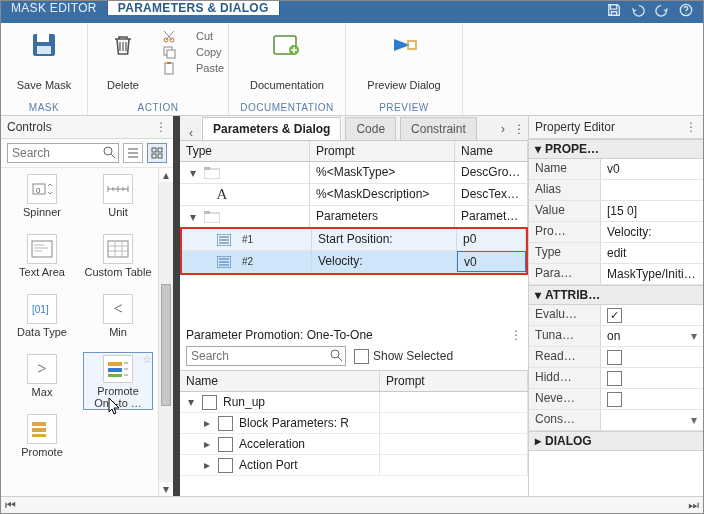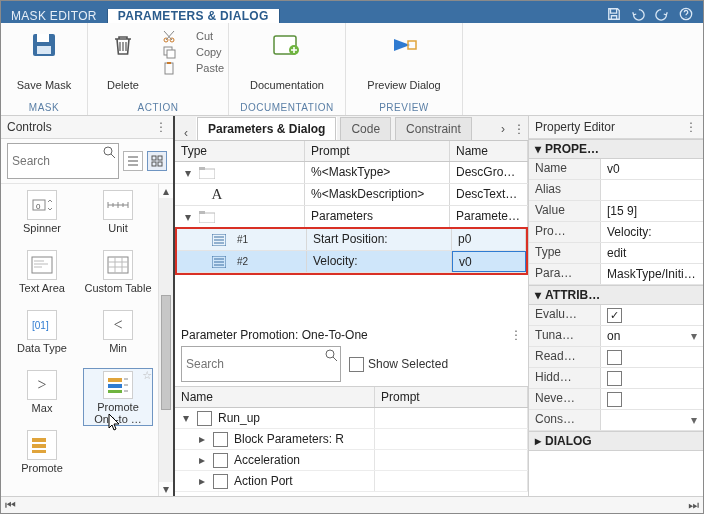--- a/index.html
+++ b/index.html
@@ -1,49 +1,49 @@
 <!DOCTYPE html>
 <html><head>
 <meta charset="utf-8">
 <style>
   html, body {
     margin: 0; padding: 0; font-family: "Segoe UI", Arial, sans-serif;
     font-size: 12px; color: #222; background: #fff; width: 704px; height: 514px; overflow: hidden;
   }
   .app { border: 1px solid #8a8a8a; width: 702px; height: 512px; display: flex; flex-direction: column; }
   
-  .titlebar { height: 22px; background: #3b6fa3; display: flex; align-items: flex-end; color: #fff; }
+  .titlebar { height: 22px; background: #3b6fa3; display: flex; align-items: flex-start; color: #fff; }
   .title-tab { padding: 0 10px; display: flex; align-items: center; font-size: 12px; letter-spacing: .3px; border-right: 1px solid #2e5b89; }
   .title-tab.inactive { background: #3b6fa3; color: #e6eef7; }
   .title-tab.active { background: #fff; color: #2a5b8c; font-weight: 600; }
   .title-right { margin-left: auto; display: flex; align-items: center; gap: 6px; padding-right: 8px; }
   .title-icon { width: 18px; height: 18px; display: flex; align-items: center; justify-content: center; color: #d9e7f5; font-size: 13px; }
   .title-icon svg { width: 14px; height: 14px; stroke: #d9e7f5; fill: none; stroke-width: 1.5; }
   
   .ribbon { display: flex; border-bottom: 1px solid #cfcfcf; background: #fcfcfc; height: 92px; }
   .ribbon-group { display: flex; flex-direction: column; align-items: center; padding: 4px 8px 2px; border-right: 1px solid #e1e1e1; }
   .ribbon-buttons-row { display: flex; gap: 8px; align-items: flex-start; }
   .ribbon-big { display: flex; flex-direction: column; align-items: center; width: 62px; padding-top: 2px; }
   .ribbon-big .icon { width: 32px; height: 32px; display: flex; align-items: center; justify-content: center; }
   .ribbon-big .label { text-align: center; font-size: 11px; line-height: 1.1; margin-top: 18px; color: #333; }
   .ribbon-mini-col { display: flex; flex-direction: column; gap: 2px; margin-top: 2px; }
   .ribbon-mini { display: flex; align-items: center; gap: 20px; font-size: 11px; color: #666; }
   .ribbon-mini .micon { width: 14px; height: 14px; display:flex;align-items:center;justify-content:center; }
   .ribbon-group-label { font-size: 10px; color: #5a7fa6; letter-spacing: .5px; margin-top: auto; text-align: center; }
   
   .main { flex: 1; display: flex; min-height: 0; }
   .panel { display: flex; flex-direction: column; min-width: 0; }
-  .controls-panel { width: 172px; border-right: 2px solid #404040; background: #fcfcfc; }
+  .controls-panel { width: 172px; border-right: 7px solid #404040; background: #fcfcfc; }
   .center-panel { flex: 1; border-right: 1px solid #cfcfcf; }
   .prop-panel { width: 174px; }
   .panel-header { height: 22px; display: flex; align-items: center; padding: 0 6px; border-bottom: 1px solid #d8d8d8; background: #f6f6f6; font-size: 12px; color: #333; }
   .panel-header .more { margin-left: auto; color: #666; }
   .search-row { display: flex; align-items: center; gap: 4px; padding: 4px 6px; border-bottom: 1px solid #e5e5e5; }
   .search-box { flex: 1; position: relative; }
-  .search-box input { width: 100%; box-sizing: border-box; height: 36px; border: 1px solid #a8a8a8; padding: 0 18px 0 4px; font-size: 12px; color: #666; }
+  .search-box input { width: 100%; box-sizing: border-box; height: 20px; border: 1px solid #a8a8a8; padding: 0 18px 0 4px; font-size: 12px; color: #666; }
   .search-box .mag { position: absolute; right: 3px; top: 2px; width: 14px; height: 14px; }
   .view-toggle { width: 18px; height: 18px; border: 1px solid #b5b5b5; display: flex; align-items: center; justify-content: center; background: #fff; }
   .view-toggle.active { background: #e8eef7; border-color: #6f95c2; }
   .controls-grid { flex:1; overflow: hidden; padding: 4px 0 0 6px; display: grid; grid-template-columns: 70px 70px; grid-auto-rows: 58px; gap: 2px 6px; position: relative; }
   .ctl-item { display: flex; flex-direction: column; align-items: center; font-size: 11px; color: #333; text-align: center; padding-top:2px;}
   .ctl-item .icon { width: 28px; height: 28px; display:flex;align-items:center;justify-content:center; border:1px solid #cfcfcf; background:#fff; margin-bottom:2px;}
   .ctl-item.hover { border:1px solid #6f95c2; background:#eef5fc; }
   .controls-scroll { width: 14px; border-left: 1px solid #e0e0e0; display: flex; flex-direction: column; }
   .controls-body { display:flex; flex:1; min-height:0;}
   .scroll-arrow { height: 14px; display:flex;align-items:center;justify-content:center; color:#555; }
@@ -509,21 +509,21 @@
         <div class="prop-row">
             <div class="k">Name</div>
             <div class="v">v0</div>
           </div>
         <div class="prop-row">
             <div class="k">Alias</div>
             <div class="v"></div>
           </div>
         <div class="prop-row">
             <div class="k">Value</div>
-            <div class="v">[15 9]</div>
+            <div class="v">[15 0]</div>
           </div>
         <div class="prop-row">
             <div class="k">Pro…</div>
             <div class="v">Velocity:</div>
           </div>
         <div class="prop-row">
             <div class="k">Type</div>
             <div class="v">edit</div>
           </div>
         <div class="prop-row">

